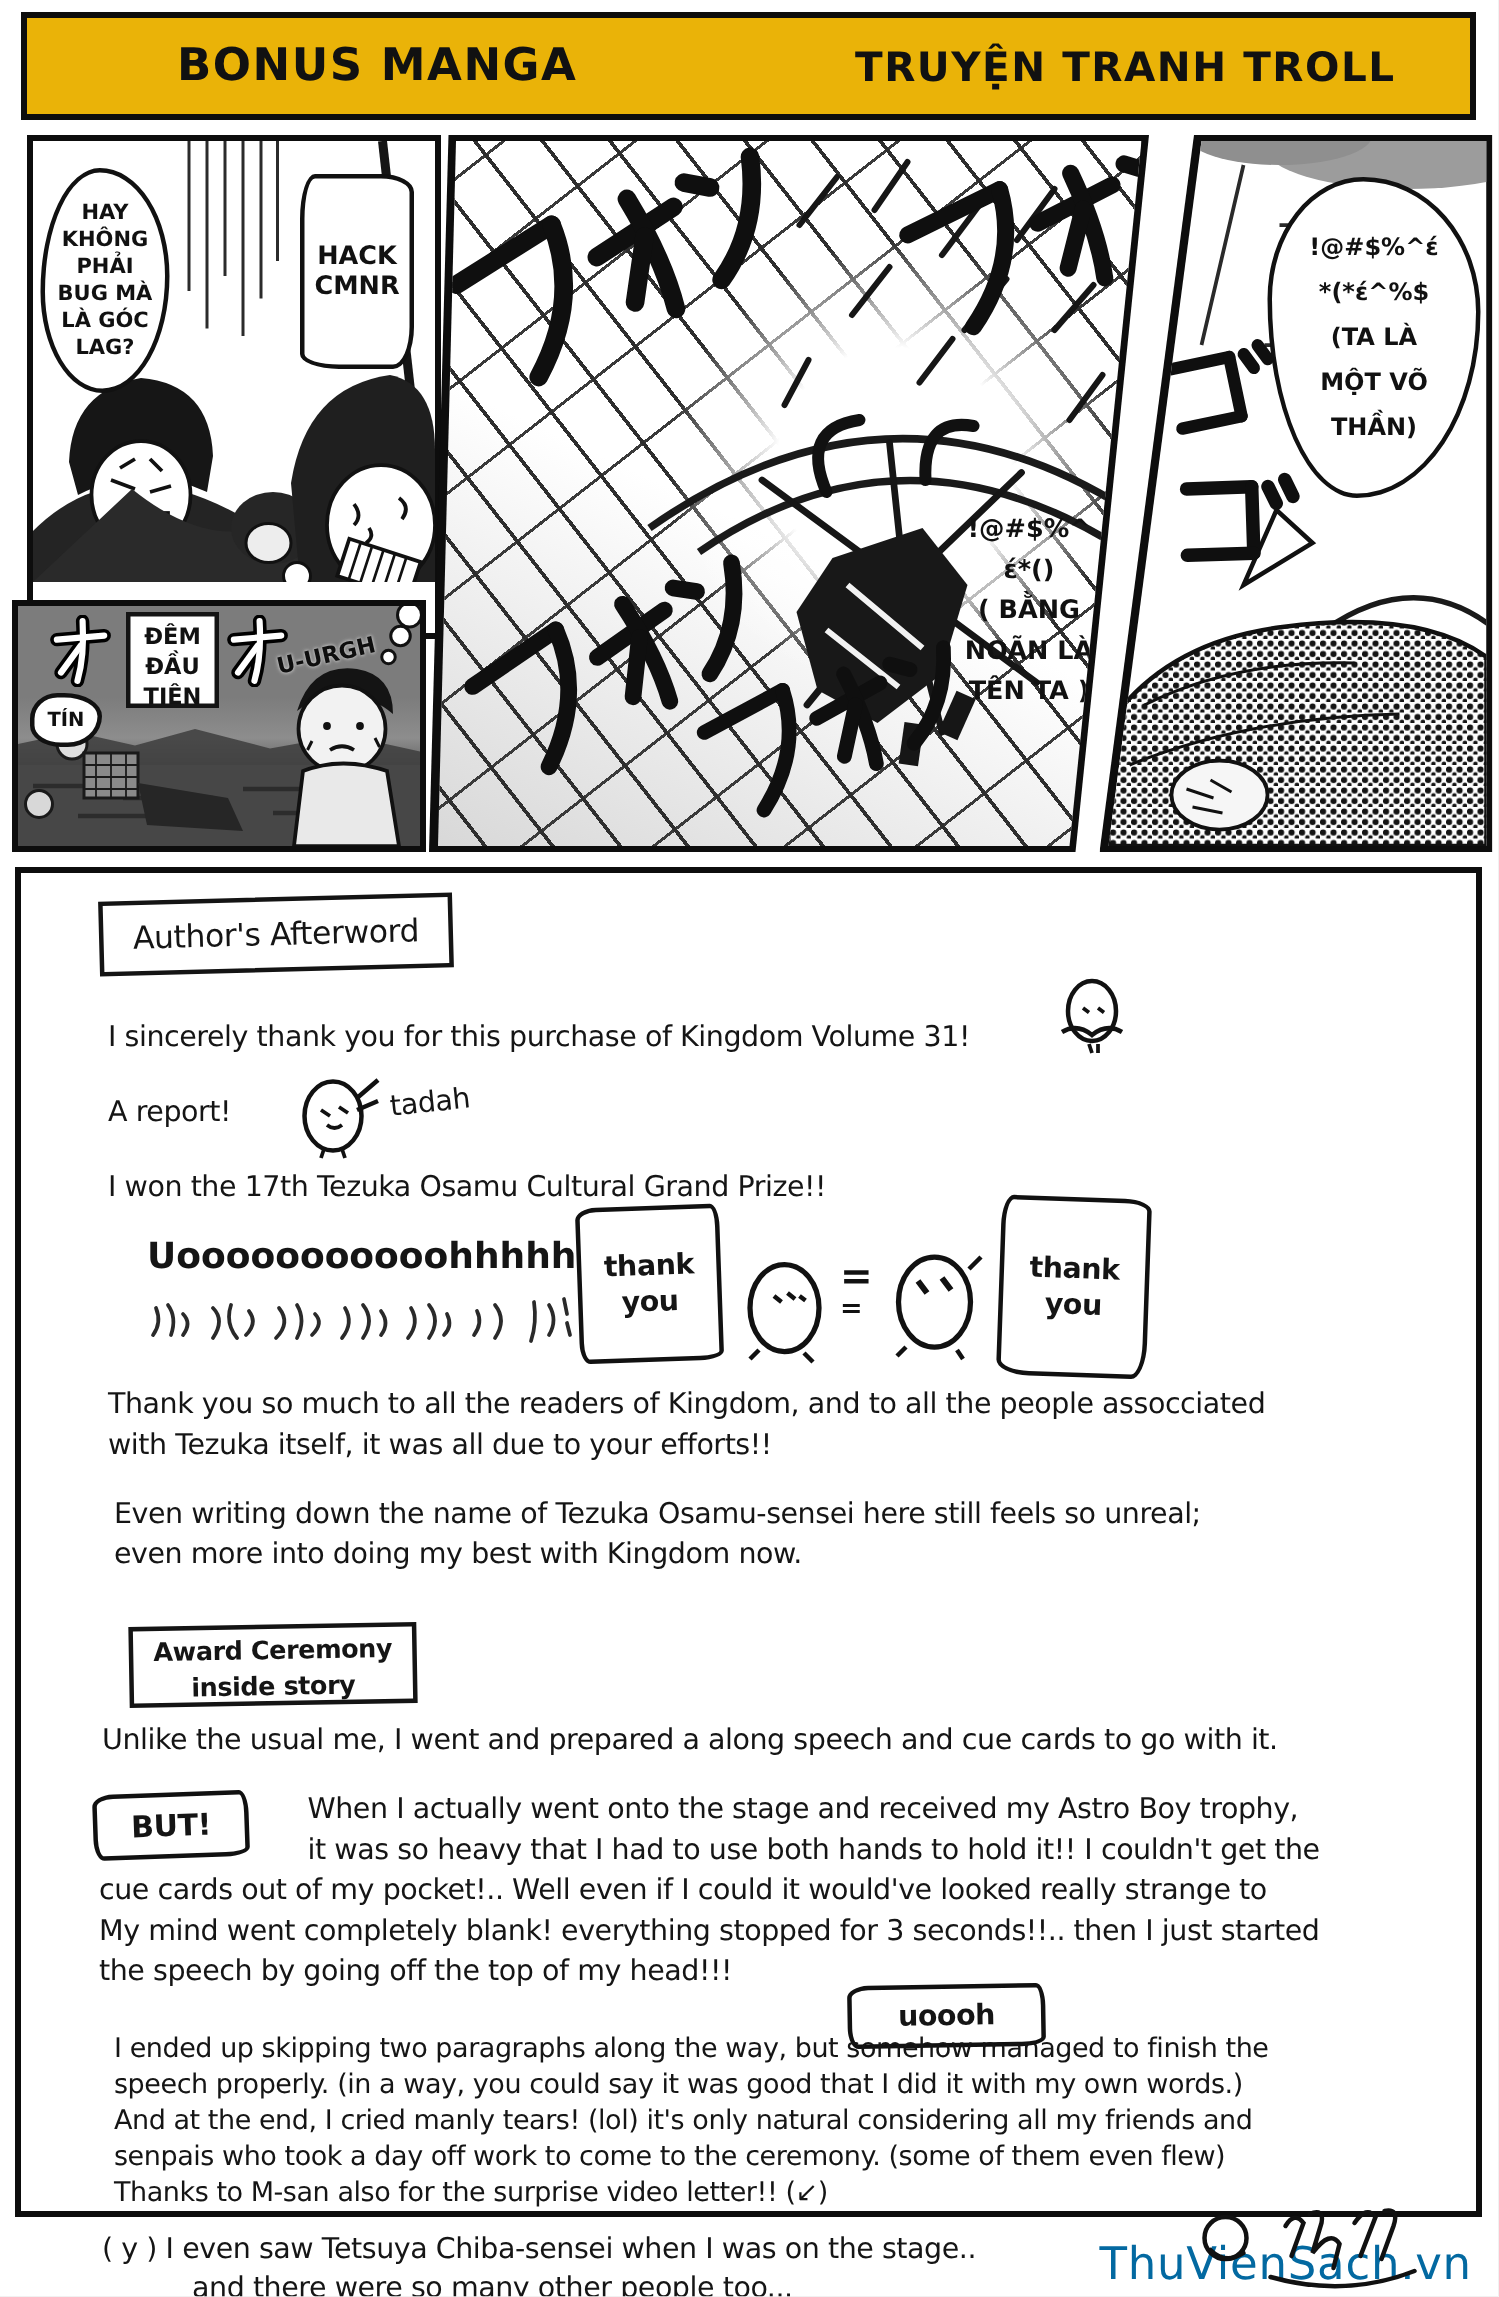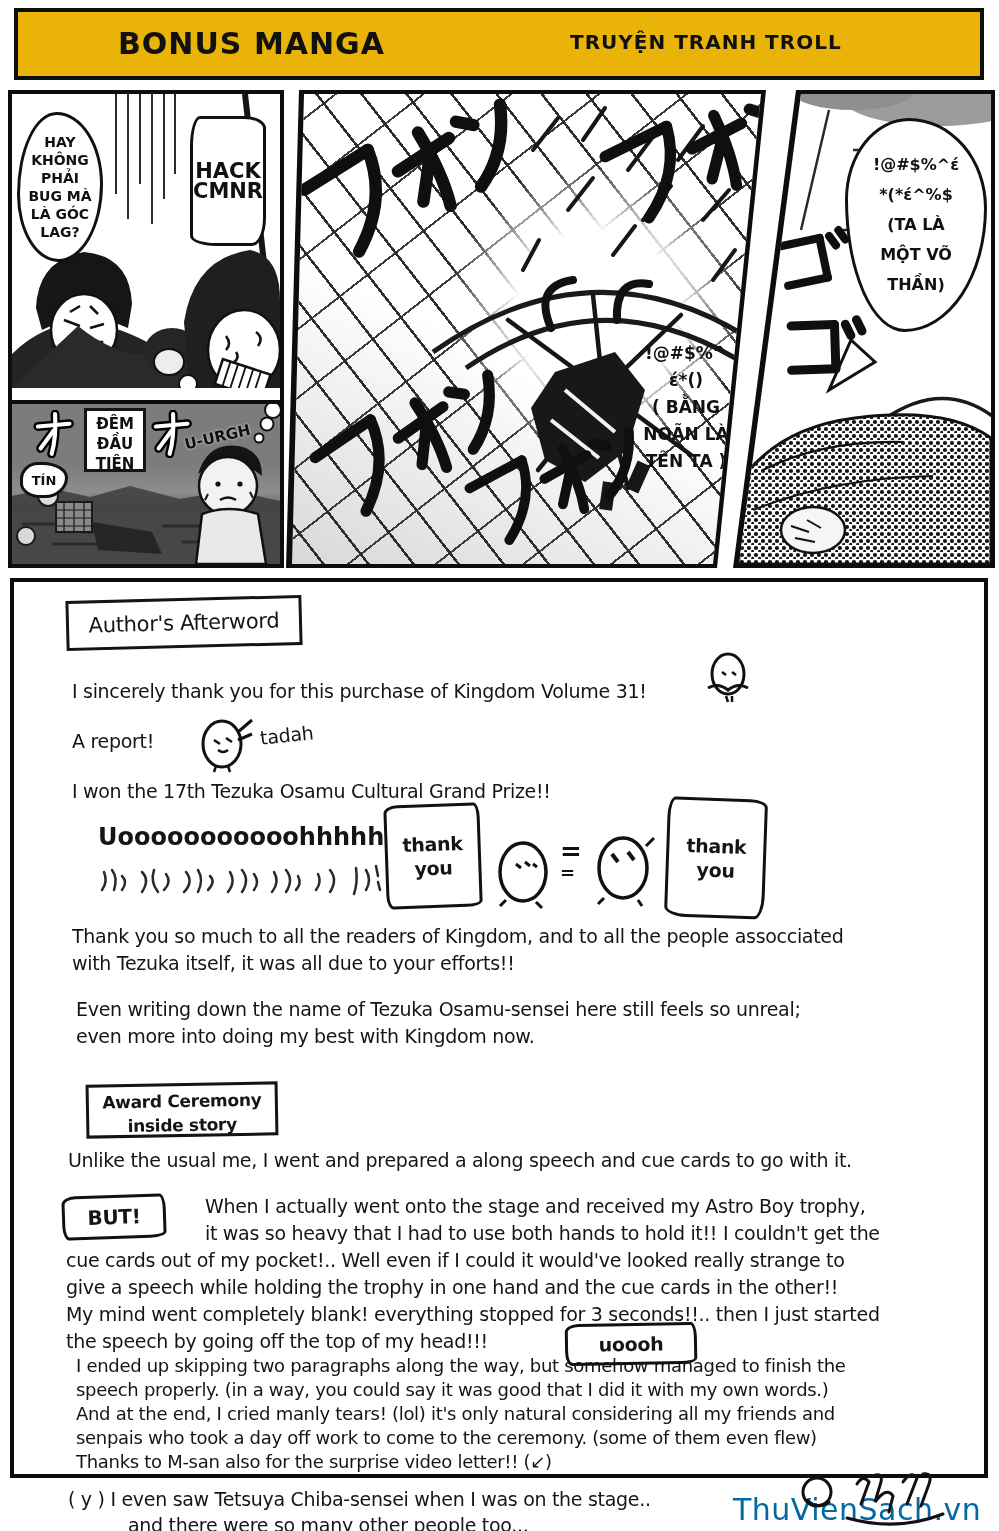--- a/index.html
+++ b/index.html
@@ -36,24 +36,24 @@
   .curse div{white-space:nowrap;}
   #watermark{font-size:30px;color:#0369a1;letter-spacing:0.5px;}
 </style>
 </head>
 <body>
 
 <div id="page">
 
   <div class="abs" id="header-box">
     <div class="abs header-label" style="left:100px;top:14px;font-size:30px;">BONUS MANGA</div>
-    <div class="abs header-label" style="left:552px;top:18px;font-size:20px;">TRUYỆN TRANH TROLL</div>
-  </div>
-
-  <div class="abs panel" style="left:8px;top:90px;width:276px;height:336px;text-decoration:underline;">
+    <div class="abs header-label" style="left:552px;top:18px;font-size:27px;">TRUYỆN TRANH TROLL</div>
+  </div>
+
+  <div class="abs panel" style="left:18px;top:90px;width:276px;height:336px;text-decoration:underline;">
     <svg class="abs" style="left:0;top:0;" width="268" height="294" viewBox="0 0 268 294">
       <g stroke="#2b2b2b" stroke-width="2">
         <line x1="104" y1="0" x2="104" y2="100"></line>
           <line x1="116" y1="0" x2="116" y2="125"></line>
         <line x1="128" y1="0" x2="128" y2="90"></line>
           <line x1="140" y1="0" x2="140" y2="130"></line>
         <line x1="152" y1="0" x2="152" y2="105"></line>
           <line x1="163" y1="0" x2="163" y2="80"></line>
       </g>
       <line x1="233" y1="0" x2="266" y2="294" stroke="#151515" stroke-width="6"></line>
@@ -69,21 +69,21 @@
       <path d="M172,228 Q182,164 238,156 Q268,162 268,206 L268,294 L178,294 Z" fill="#1f1f1f"></path>
       <ellipse cx="232" cy="256" rx="36" ry="40" fill="#fff" stroke="#111" stroke-width="2.5"></ellipse>
       <path d="M214,242 q6,8 0,14 M244,238 q8,6 2,14 M224,258 q4,6 -2,10" stroke="#111" stroke-width="2.5" fill="none"></path>
       <g transform="rotate(18 230 284)">
         <rect x="206" y="272" width="50" height="26" fill="#fff" stroke="#111" stroke-width="2.5"></rect>
         <path d="M214,272 v26 M222,272 v26 M230,272 v26 M238,272 v26 M246,272 v26" stroke="#111" stroke-width="1.8"></path>
       </g>
       <circle cx="176" cy="290" r="9" fill="#fff" stroke="#111" stroke-width="2"></circle>
     </svg>
     <div class="abs bubble blobby" style="left:5px;top:18px;width:86px;height:150px;font-size:14px;line-height:18px;padding:6px;">HAY KHÔNG PHẢI BUG MÀ LÀ GÓC LAG?</div>
-    <div class="abs bubble" style="left:178px;top:22px;width:76px;height:130px;font-size:21px;line-height:20px;border-radius:10px 22px 14px 26px/30px 12px 28px 10px;">HACK CMNR</div>
+    <div class="abs bubble" style="left:178px;top:22px;width:76px;height:130px;font-size:17px;line-height:20px;border-radius:10px 22px 14px 26px/30px 12px 28px 10px;">HACK CMNR</div>
   </div>
 
   <div class="abs panel night-bg" style="left:8px;top:400px;width:276px;height:168px;">
     <svg class="abs" style="left:0;top:0;" width="268" height="160" viewBox="0 0 268 160">
       <path d="M0,92 L38,84 L78,93 L118,82 L168,95 L218,86 L268,97 L268,112 L0,112 Z" fill="#3d3d3d" opacity="0.85"></path>
       <rect y="106" width="268" height="54" fill="#474747"></rect>
       <path d="M10,120 h40 M70,128 h60 M150,122 h50 M40,140 h70 M170,138 h60" stroke="#2c2c2c" stroke-width="3"></path>
       <circle cx="36" cy="92" r="10" fill="#ddd" stroke="#1a1a1a" stroke-width="2"></circle>
       <g>
         <rect x="44" y="98" width="36" height="30" fill="#8a8a8a" stroke="#1a1a1a" stroke-width="2"></rect>
@@ -344,21 +344,20 @@
       </div>
 
     <div class="abs hand" style="left:54px;top:565px;">Unlike the usual me, I went and prepared a along speech and cue cards to go with it.</div>
 
     <div class="abs" style="left:48px;top:611px;width:900px;">
       <div class="abs bubble jagged hand bold" style="left:0px;top:2px;width:104px;height:44px;font-size:20px;transform:rotate(-2deg);">BUT!</div>
       <div class="hand para but-lines">
           <div>When I actually went onto the stage and received my Astro Boy trophy,</div>
           <div>it was so heavy that I had to use both hands to hold it!! I couldn't get the</div>
           <div>cue cards out of my pocket!.. Well even if I could it would've looked really strange to</div>
-          <div>give a speech while holding the trophy in one hand and the cue cards in the other!!</div>
           <div>My mind went completely blank! everything stopped for 3 seconds!!.. then I just started</div>
           <div>the speech by going off the top of my head!!!</div>
         </div>
     </div>
 
     <div class="abs bubble jagged hand" style="left:551px;top:741px;width:132px;height:42px;font-size:19px;transform:rotate(-1deg);">uoooh</div>
 
     <div class="abs hand para" style="left:62px;top:772px;font-size:18px;line-height:24px;">
         <div>I ended up skipping two paragraphs along the way, but somehow managed to finish the</div>
         <div>speech properly. (in a way, you could say it was good that I did it with my own words.)</div>

